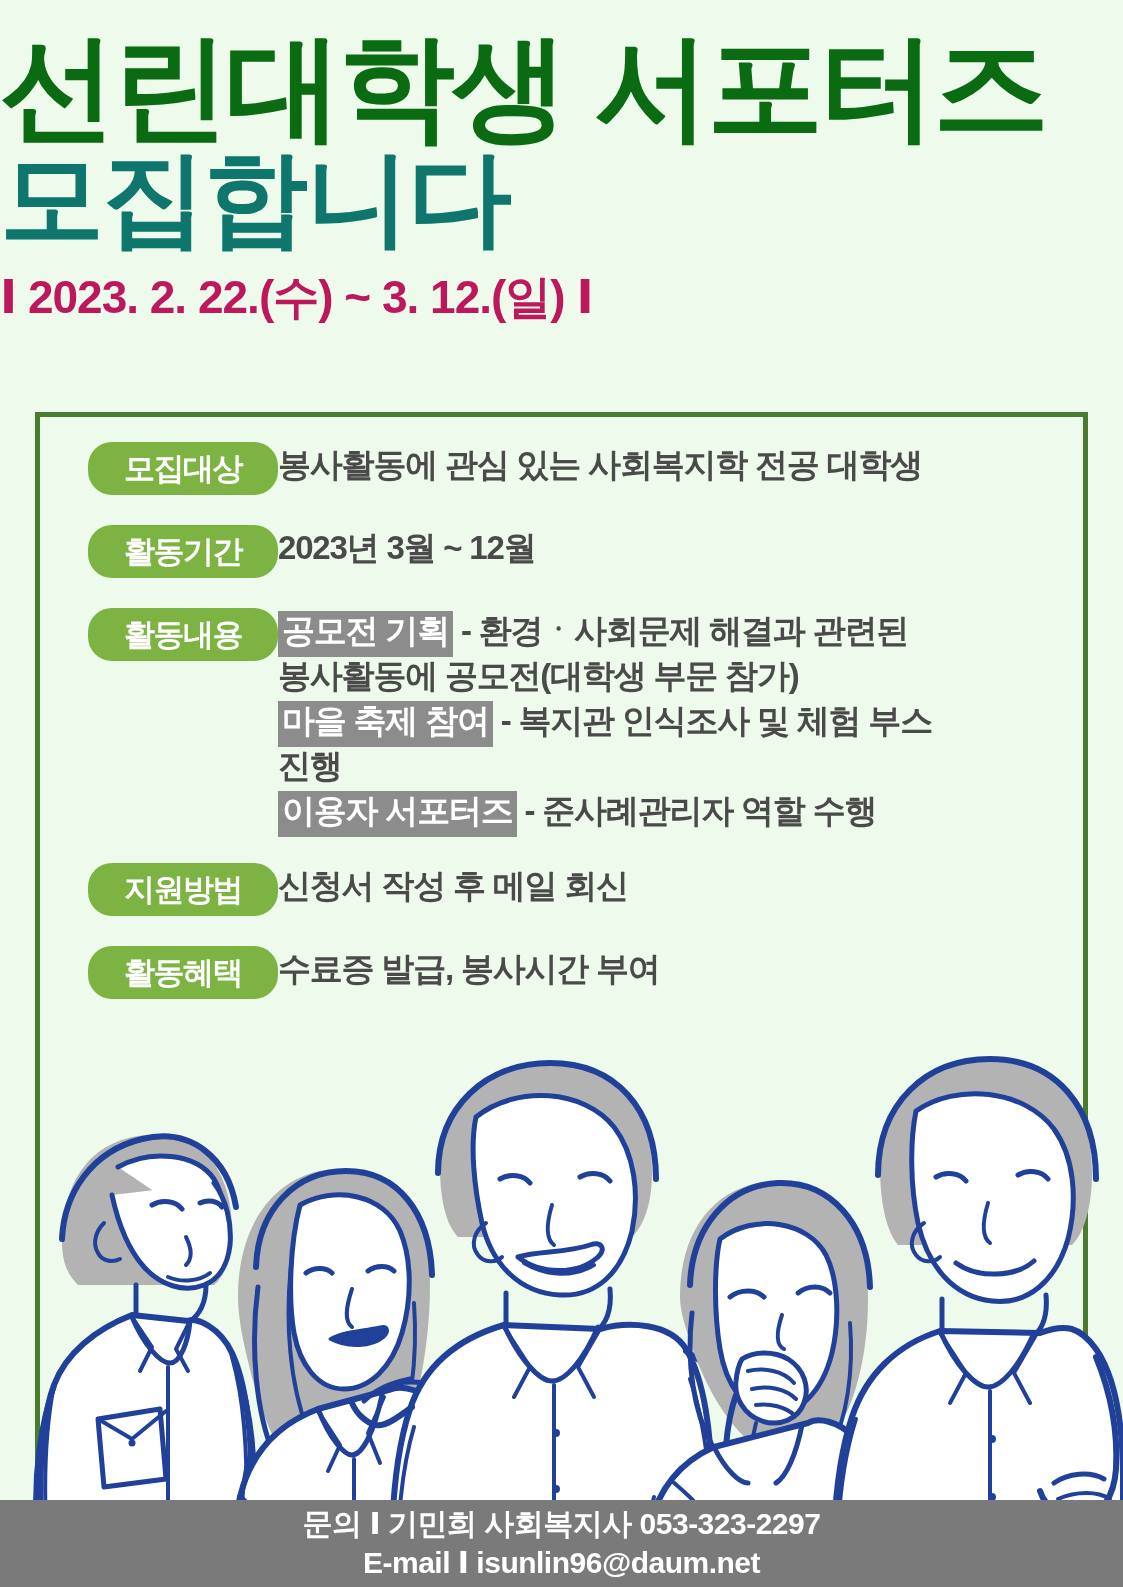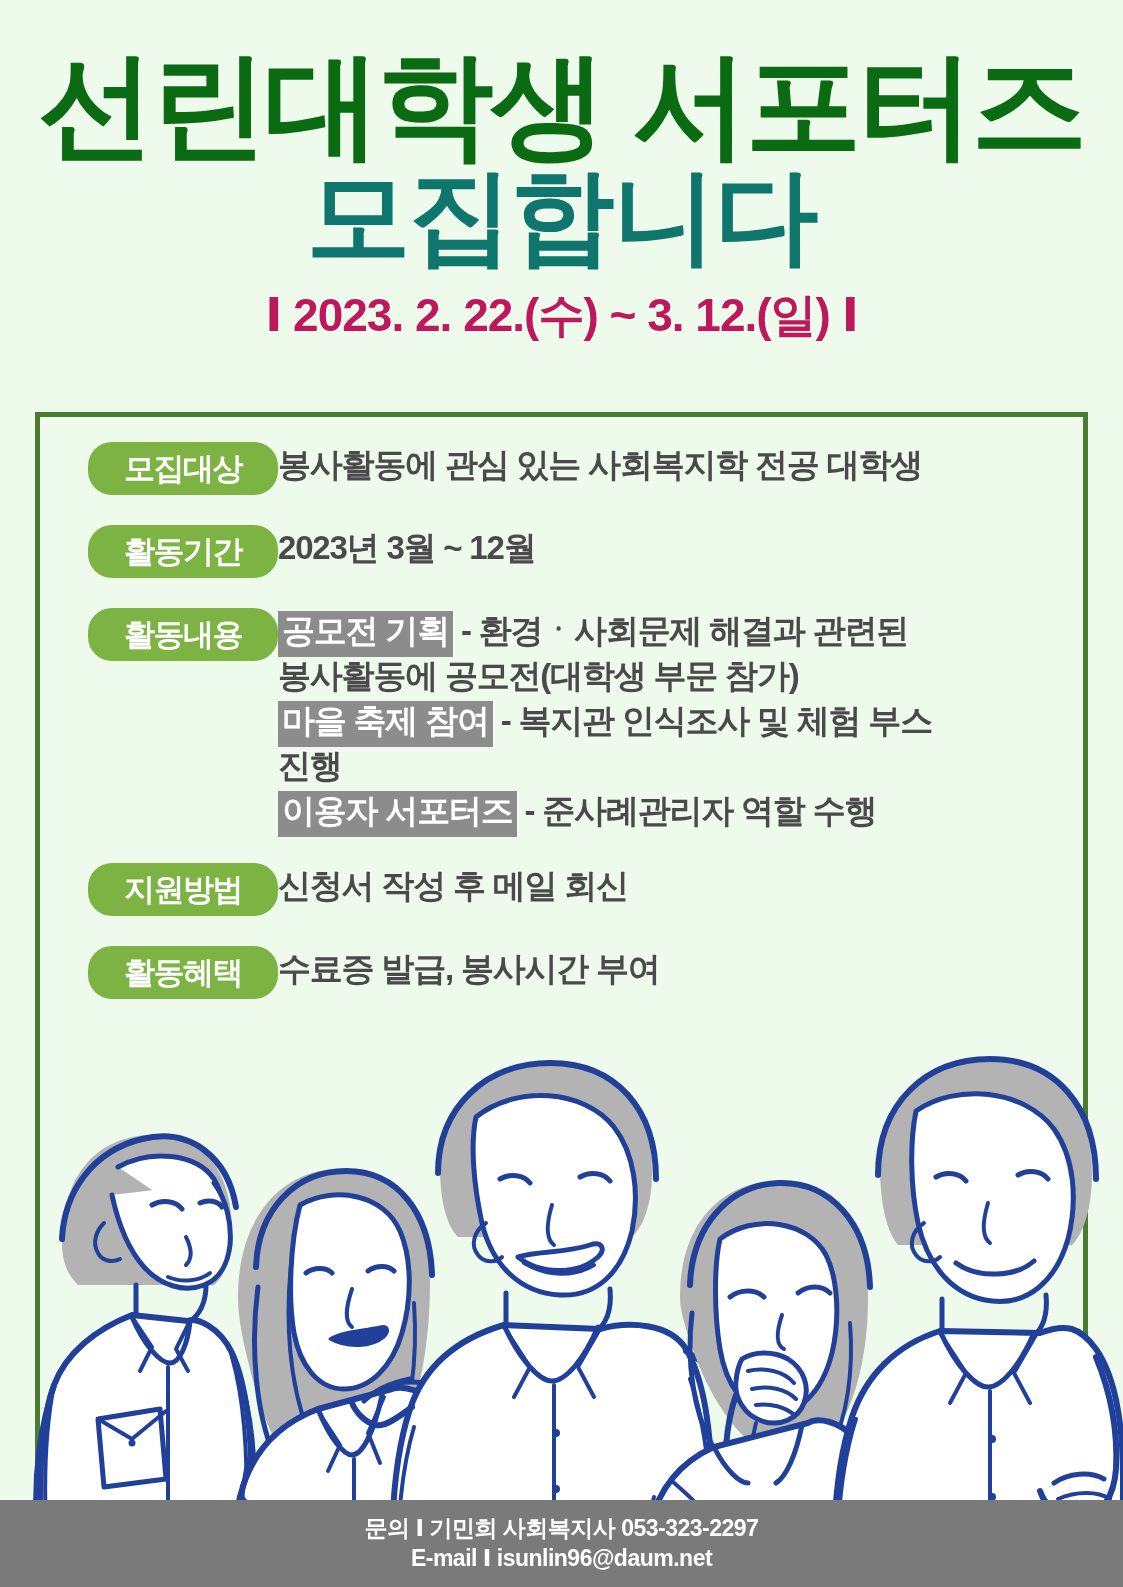--- a/index.html
+++ b/index.html
@@ -16,22 +16,21 @@
     overflow: hidden;
     font-family: "Liberation Sans", "DejaVu Sans", sans-serif;
     -webkit-font-smoothing: antialiased;
   }
 
   
   .header {
     position: absolute;
     top: 0; left: 0;
     width: 1123px;
-    padding-top: 44px;
-    text-align: center;
+    padding-top: 26px;
     z-index: 5;
   }
   .title-line1 {
     color: #0a6b12;
     font-size: 116px;
     font-weight: 900;
     line-height: 1.06;
     letter-spacing: -3px;
     white-space: nowrap;
   }
@@ -135,21 +134,21 @@
     background: #7a7a7a;
     color: #ffffff;
     text-align: center;
     z-index: 12;
     display: flex;
     flex-direction: column;
     align-items: center;
     justify-content: center;
   }
   .footer-line {
-    font-size: 23px;
+    font-size: 30px;
     font-weight: 700;
     letter-spacing: -0.5px;
     line-height: 1.28;
     white-space: nowrap;
   }
 </style>
 </head>
 <body>
 
 <div class="poster">

